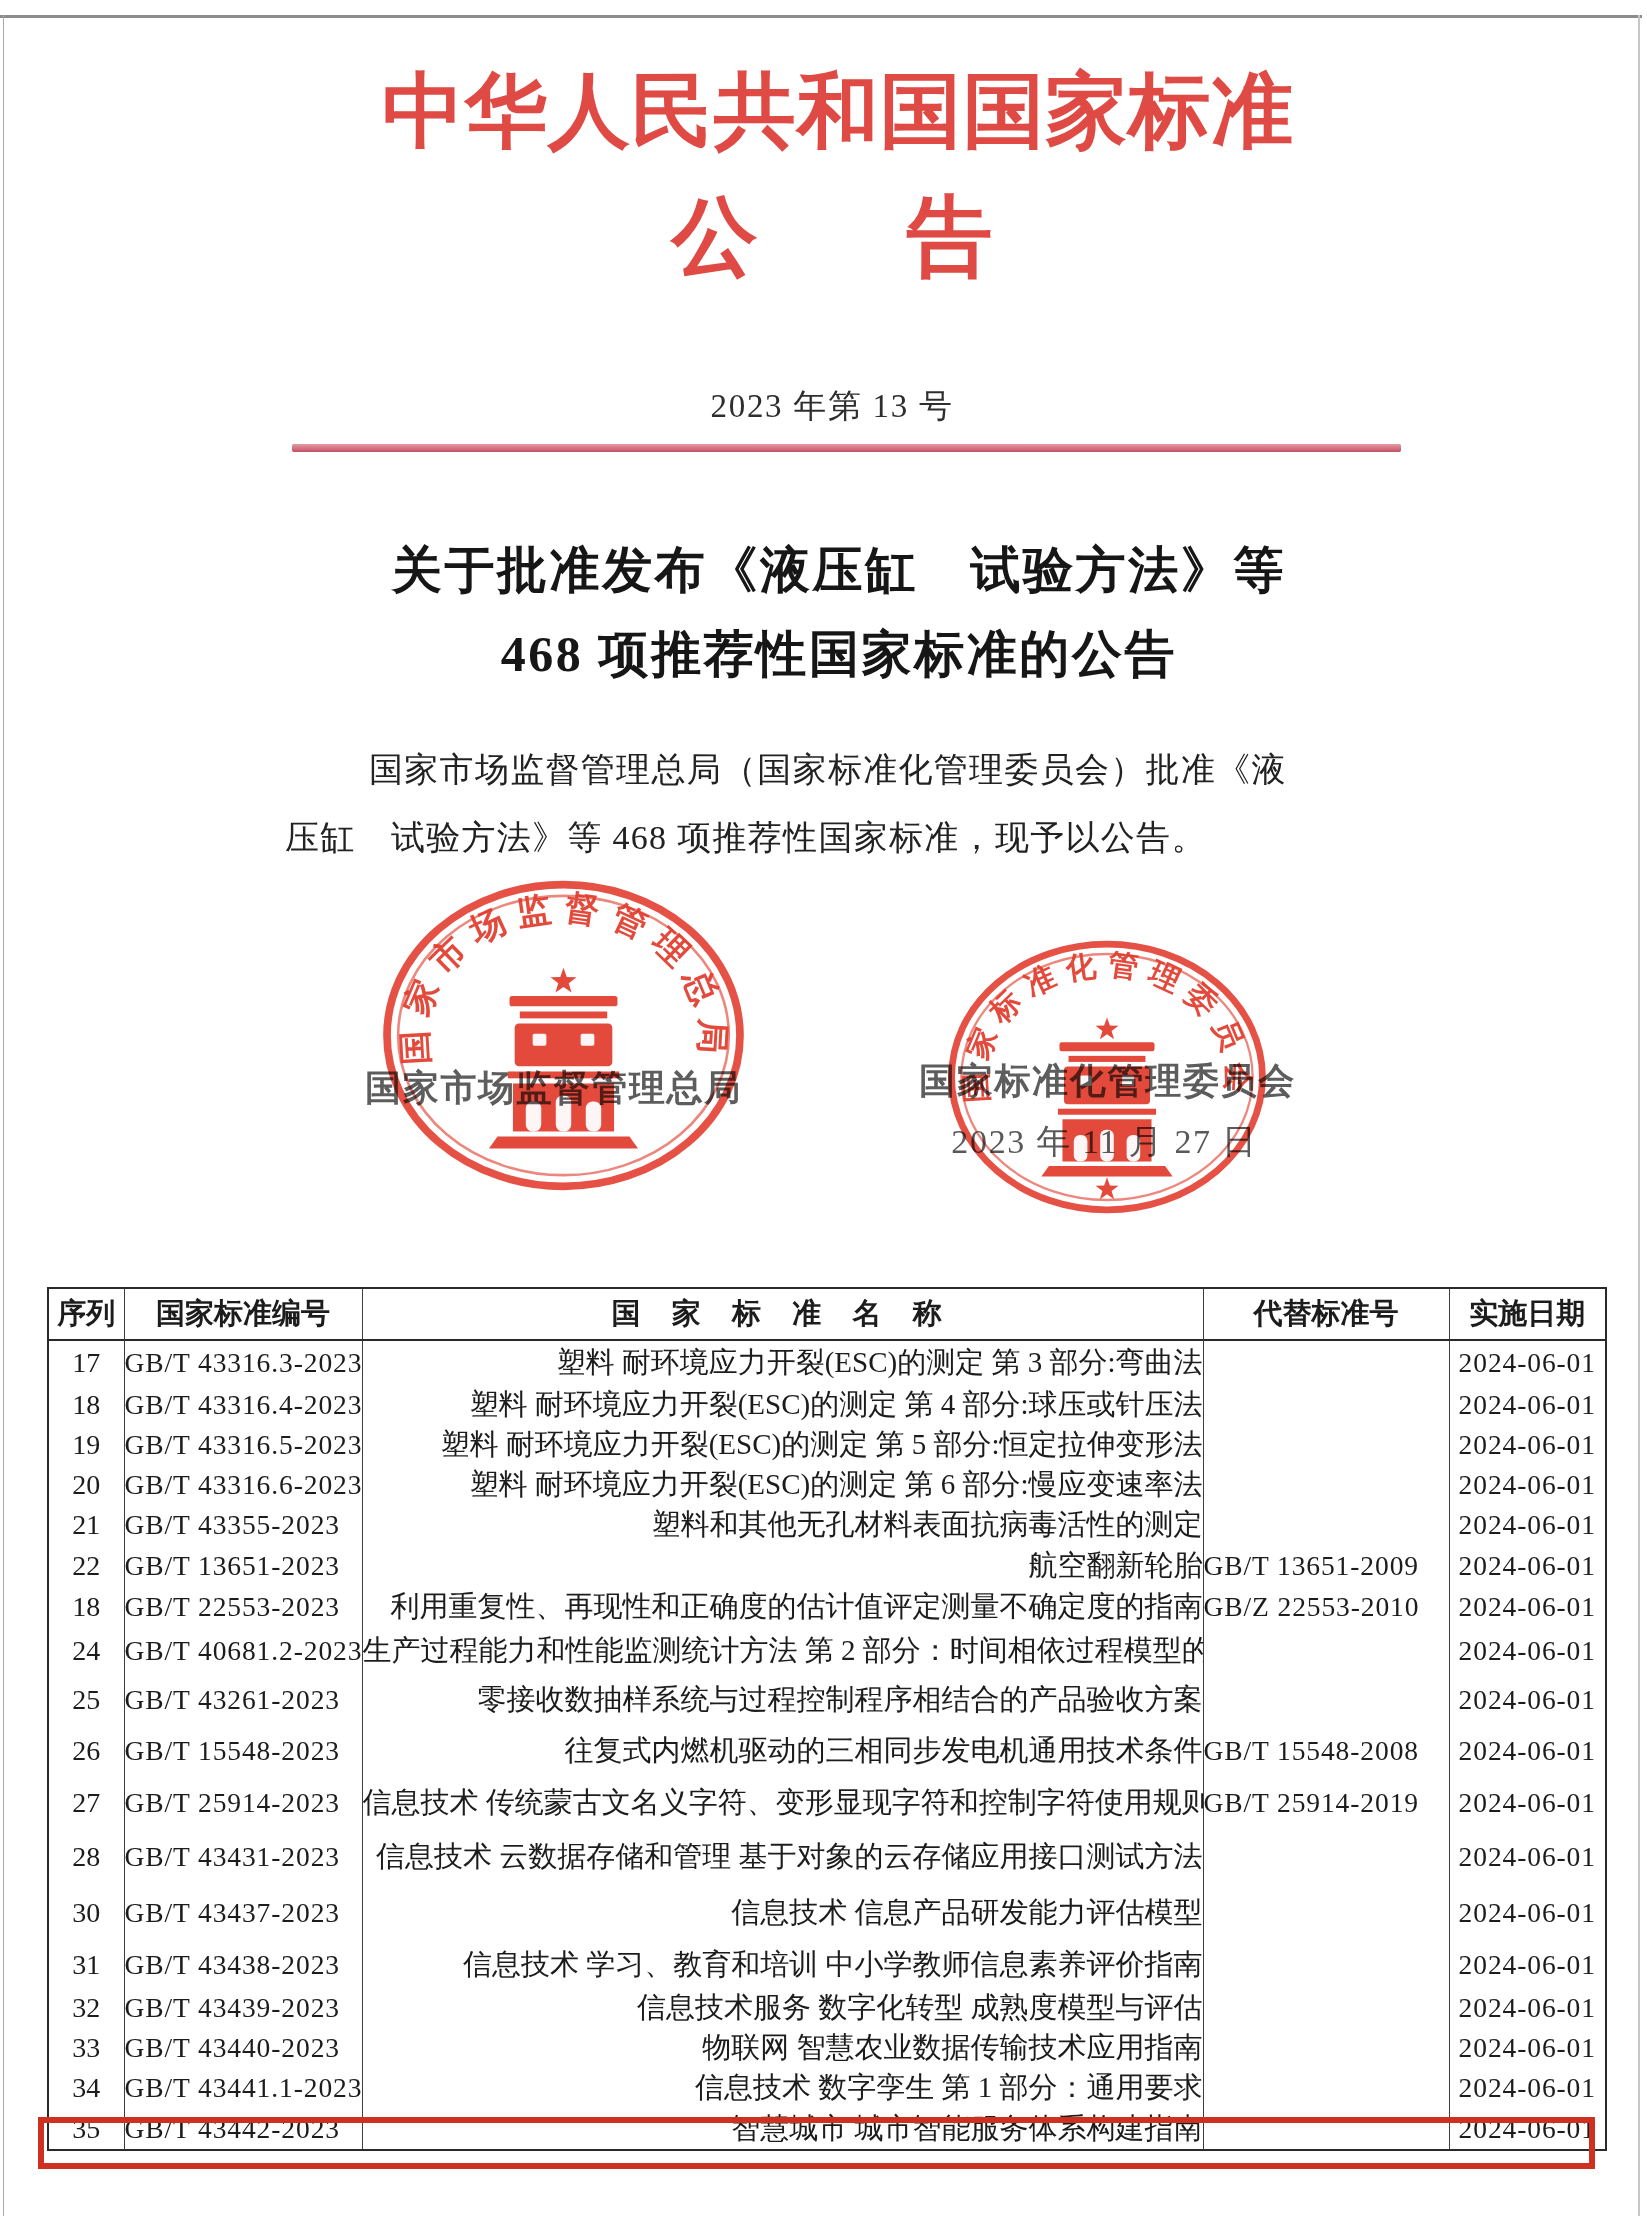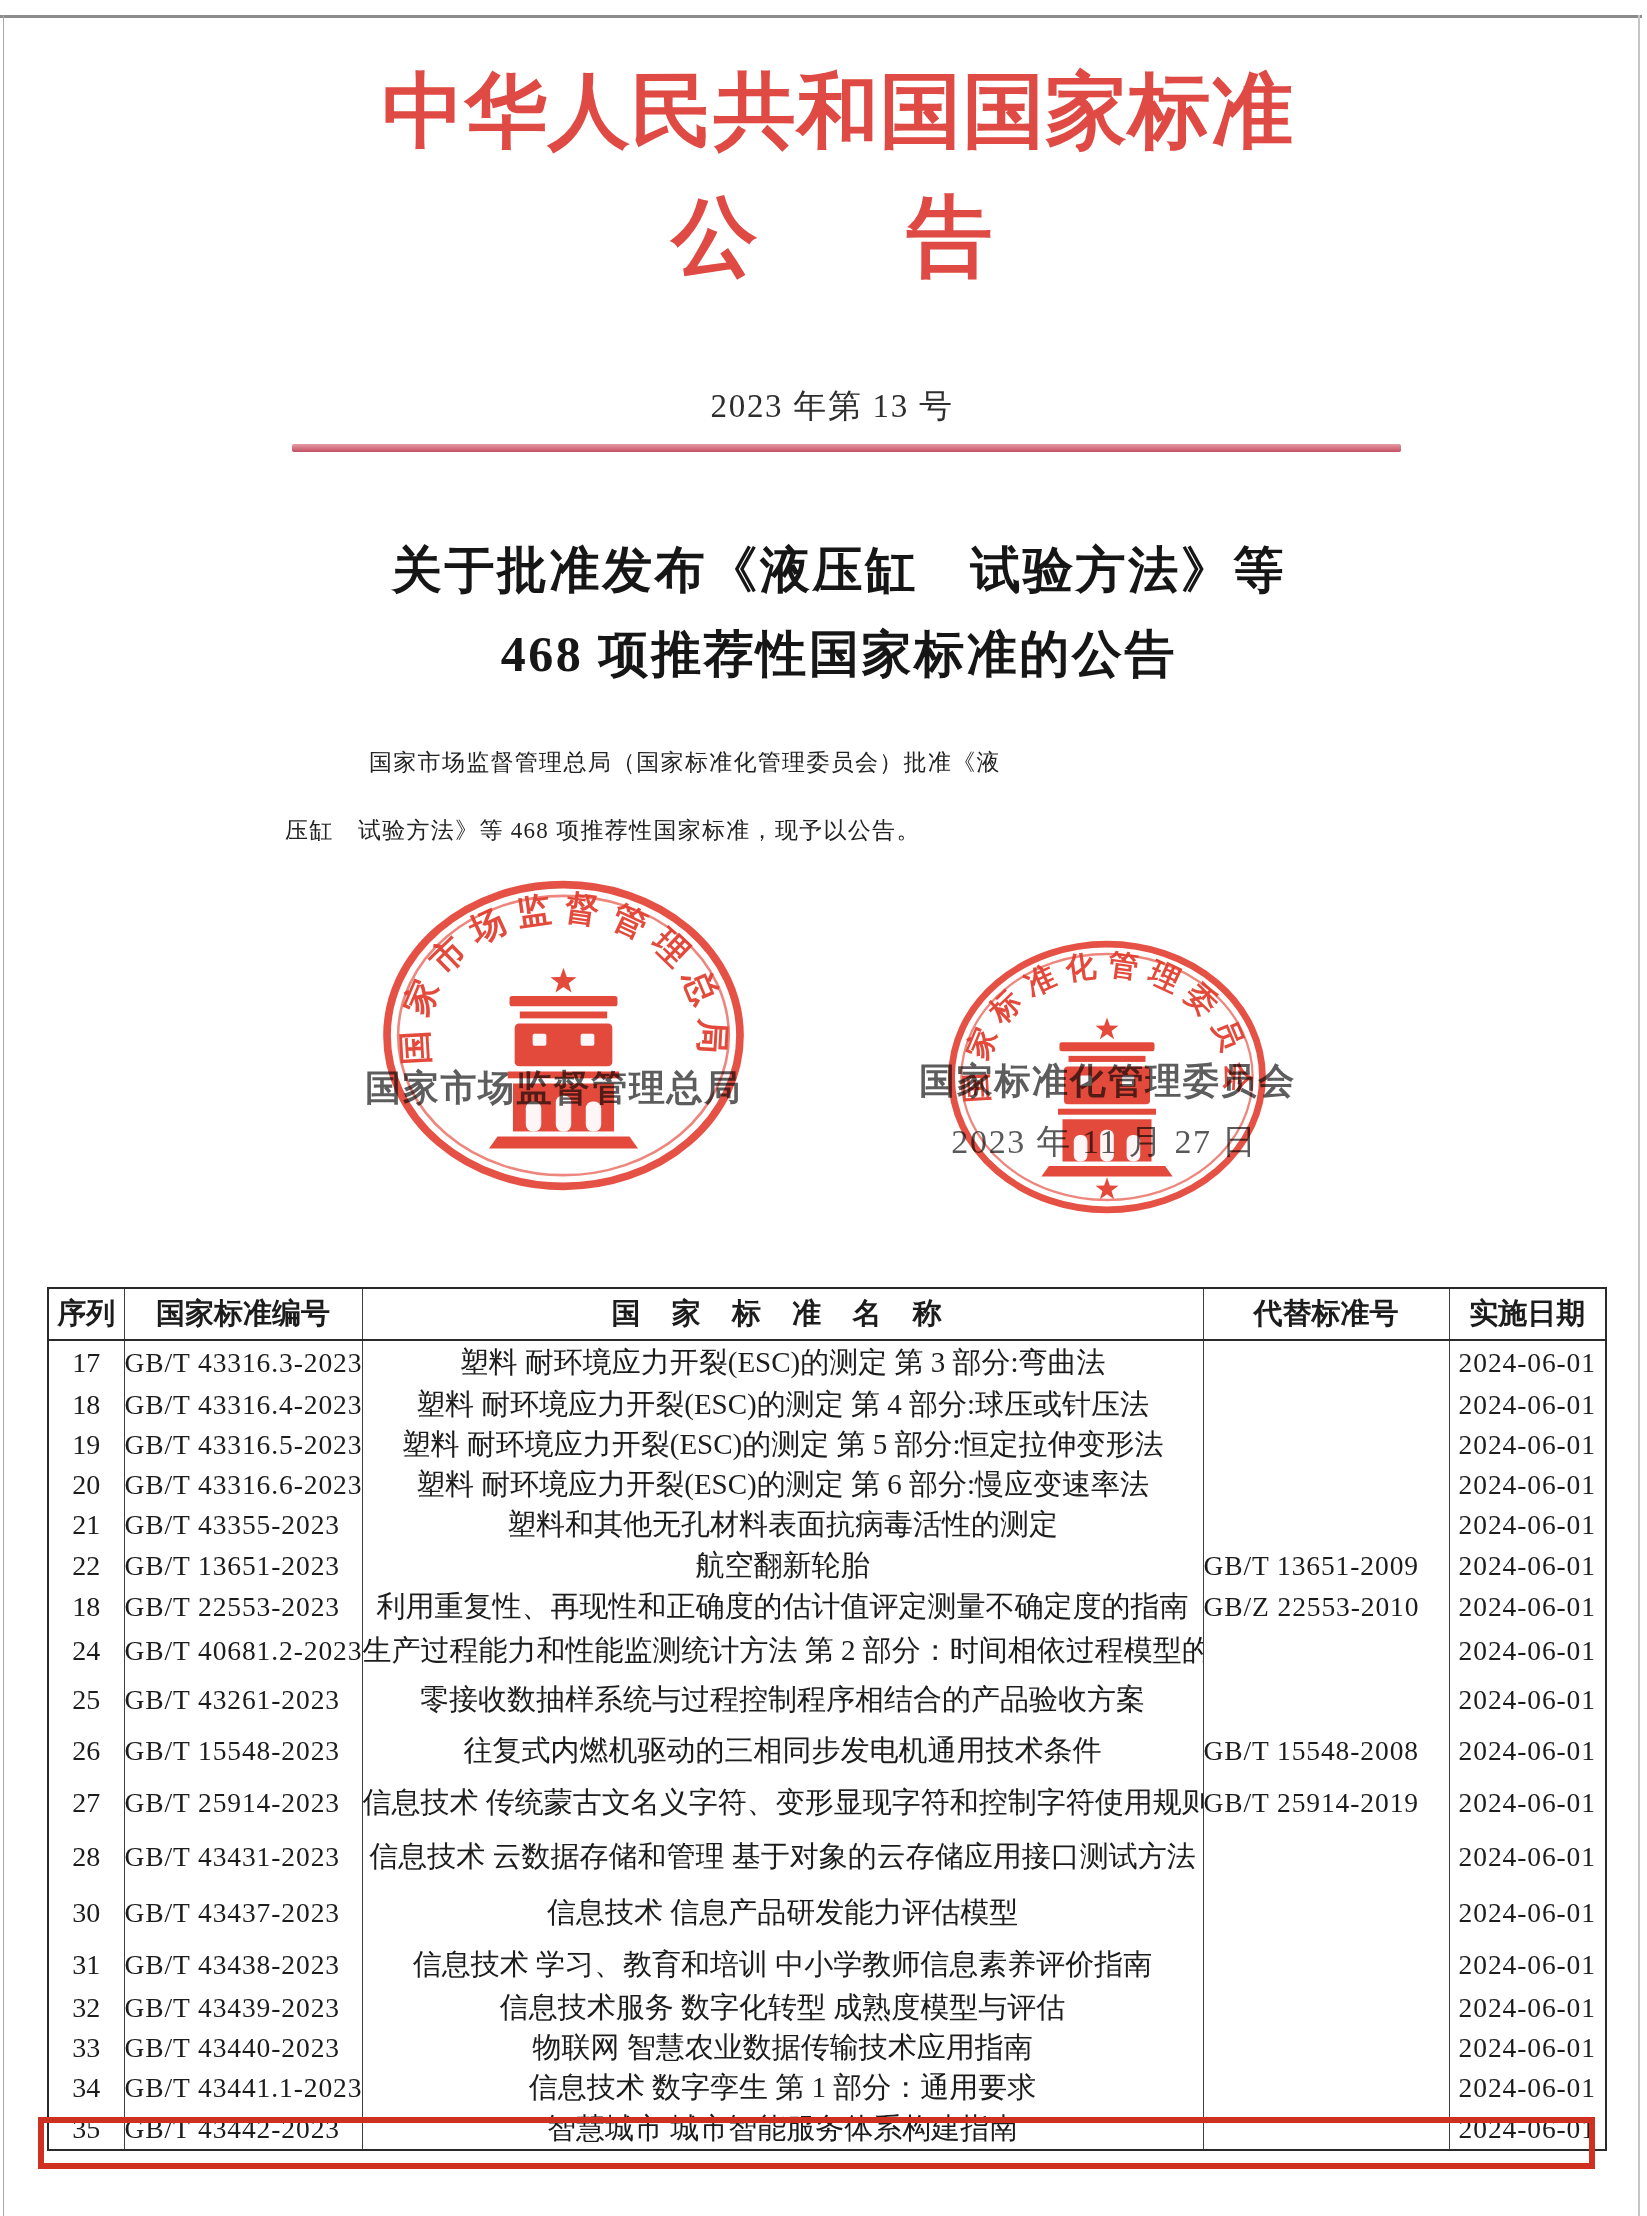--- a/index.html
+++ b/index.html
@@ -35,21 +35,21 @@
     border-radius:1.7px;
   }
   .heading-1,.heading-2{
     position:absolute;left:0;width:1647px;text-align:center;
     font-size:50px;font-weight:bold;color:#161616;letter-spacing:2.6px;
     transform:translateX(15.4px);white-space:nowrap;
   }
   .heading-1{top:537px;}
   .heading-2{top:621px;}
   .body-line{
-    position:absolute;font-size:23px;color:#222;letter-spacing:1.3px;white-space:nowrap;text-align:center;
+    position:absolute;font-size:34px;color:#222;letter-spacing:1.3px;white-space:nowrap;text-align:center;
   }
   .body-line-1{top:747px;left:369px;}
   .body-line-2{top:815px;left:285px;}
 
   .agency-text{
     position:absolute;font-size:36px;font-weight:bold;color:#474747;
     letter-spacing:1.7px;text-align:center;white-space:nowrap;opacity:.88;
   }
   .agency-left{top:1064px;left:339px;width:429px;}
   .agency-right{top:1057px;left:910px;width:395px;}
@@ -72,21 +72,21 @@
     border-left:1.7px solid #3e3e3e;border-right:1.7px solid #3e3e3e;
     padding:0;vertical-align:middle;overflow:hidden;white-space:nowrap;
   }
   .std-table thead th{
     height:50px;font-size:29px;font-weight:bold;text-align:center;
     border-bottom:2.6px solid #2a2a2a;
   }
   .th-name{letter-spacing:12px;}
   .cell-seq{text-align:center;font-size:28px;}
   .cell-code{text-align:left;padding-left:13.7px;font-size:27.5px;letter-spacing:0.9px;}
-  .cell-name{text-align:center;padding-left:12px;font-size:29px;margin-left:10px;}
+  .cell-name{text-align:right;padding-left:12px;font-size:29px;margin-left:10px;}
   .cell-replaces{text-align:left;padding-left:12px;font-size:27.5px;letter-spacing:0.9px;}
   .cell-date{text-align:center;font-size:27.5px;letter-spacing:0.9px;}
 
   .highlight-box{
     position:absolute;left:38px;width:1557px;box-sizing:border-box;
     border:6px solid #cf3120;background:transparent;z-index:5;
   }
 </style>
 </head>
 <body>

